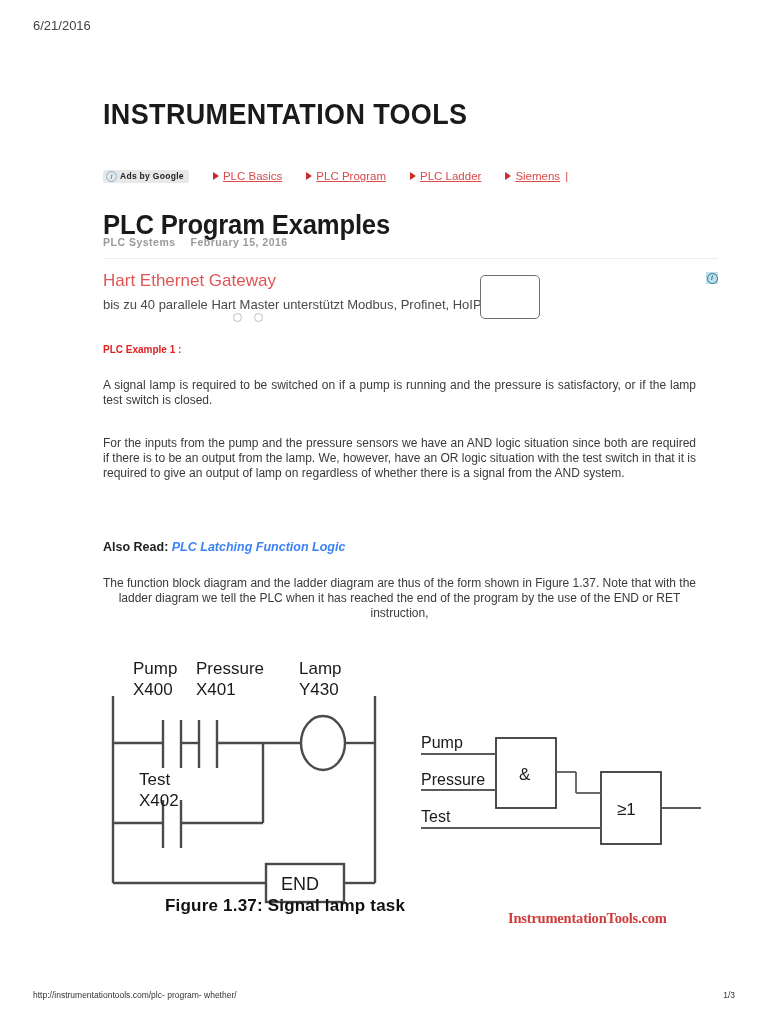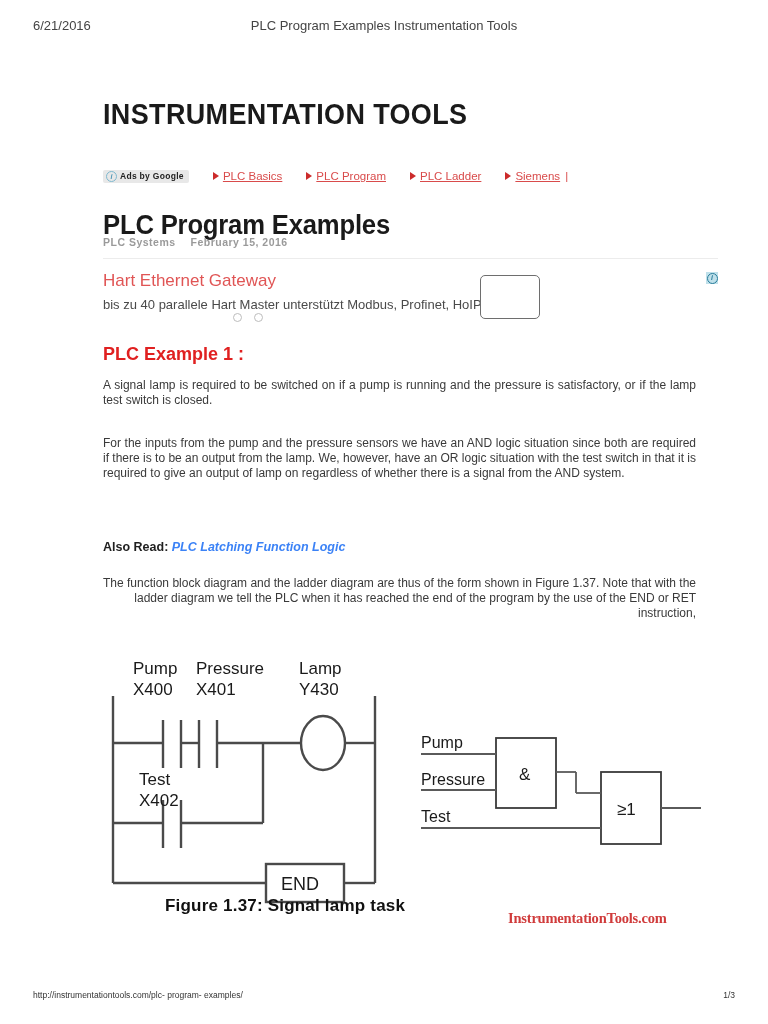--- a/index.html
+++ b/index.html
@@ -219,35 +219,35 @@
     line-height: 8px;
     text-align: center;
     font-style: italic;
     font-weight: 700;
   }
 
   
   .h-red {
     position: absolute;
     left: 0;
-    font-size: 18px;
+    font-size: 10px;
     font-weight: 700;
     color: #e02020;
     white-space: nowrap;
   }
   .para {
     position: absolute;
     left: 0;
     width: 593px;
     font-size: 12px;
     line-height: 15px;
     color: #3a3a3a;
     text-align: justify;
   }
-  .para.last-left { text-align: right; }
+  .para.last-left { text-align: center; }
   .also-read {
     position: absolute;
     left: 0;
     font-size: 12.5px;
     font-weight: 700;
     color: #1f1f1f;
     white-space: nowrap;
   }
   .also-read .ar-link { color: #3b82f6; font-style: italic; }
 
@@ -300,21 +300,20 @@
     position: absolute;
     right: 33px; top: 0;
     white-space: nowrap;
   }
 </style>
 </head>
 <body>
 
 <div class="print-header">
   <div class="ph-date">6/21/2016</div>
-  <div class="ph-title">PLC Program Examples Instrumentation Tools</div>
 </div>
 
 <div class="page-body">
 
   <div class="site-logo">INSTRUMENTATION TOOLS</div>
 
   <div class="adlinks">
     <span class="ads-badge">
       <span class="info-dot">i</span>
       <span>Ads by Google</span>
@@ -443,15 +442,15 @@
       </g>
     </svg>
 
     <div class="fig-caption">Figure 1.37:  Signal lamp task</div>
     <div class="watermark">InstrumentationTools.com</div>
   </div>
 
 </div>
 
 <div class="print-footer">
-  <div class="pf-url">http://instrumentationtools.com/plc- program- examples/</div>
+  <div class="pf-url">http://instrumentationtools.com/plc- program- whether/</div>
   <div class="pf-page">1/3</div>
 </div>
 
 </body></html>

